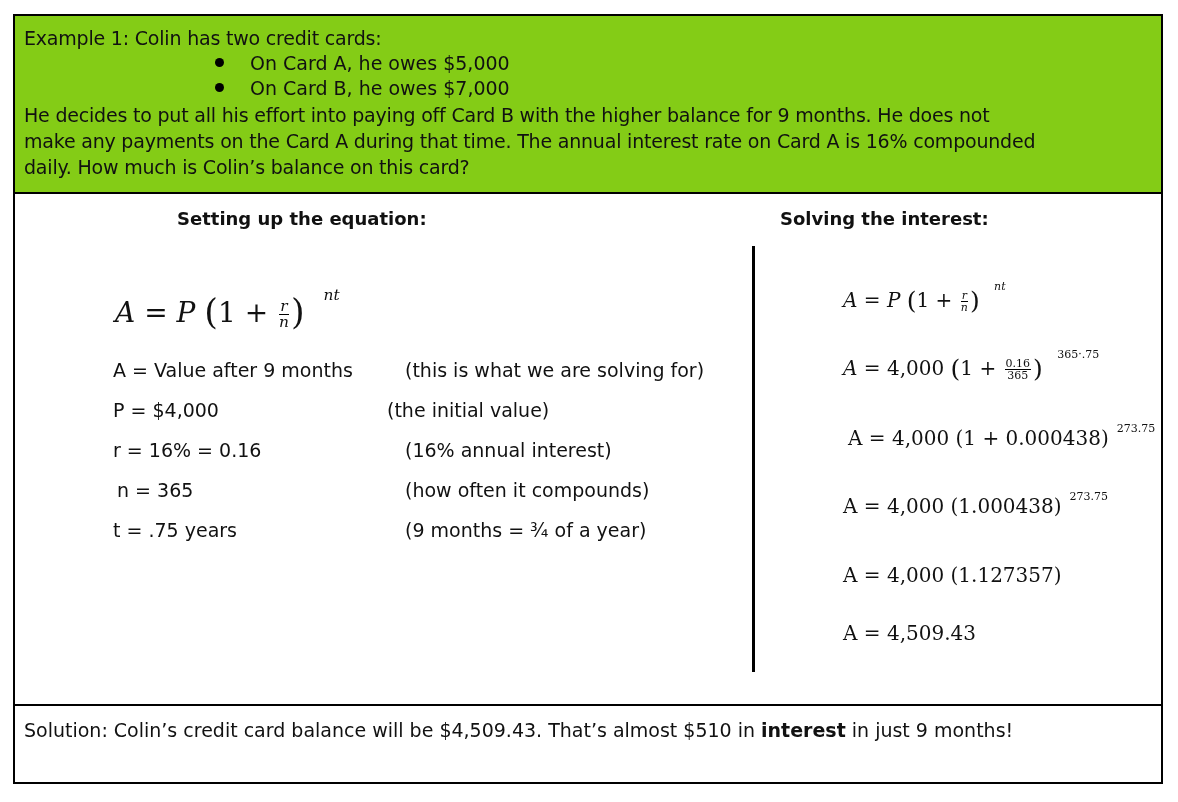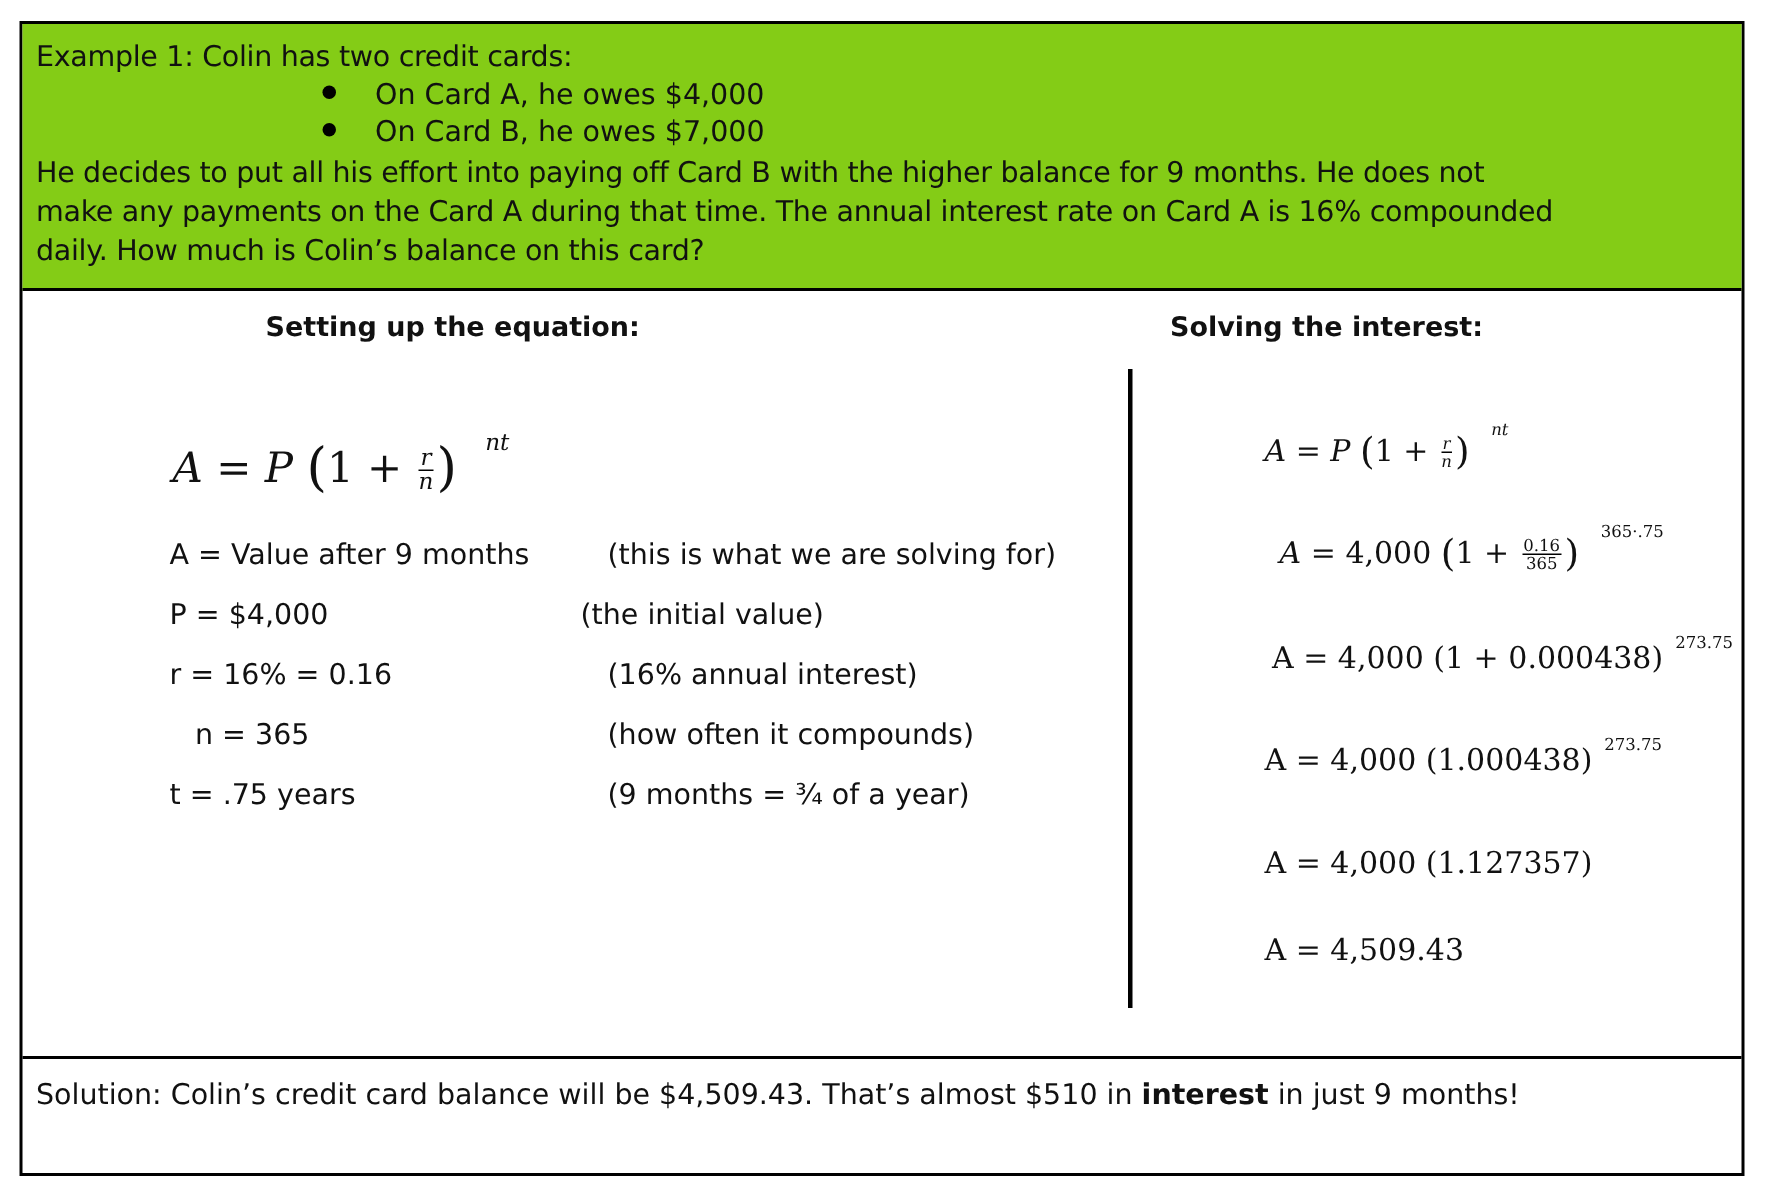--- a/index.html
+++ b/index.html
@@ -26,21 +26,21 @@
     .soltext b { font-weight: bold; }
   </style>
 </head>
 <body>
 
 <div class="frame">
 
   <div class="problem">
     <div class="ptext" style="top:10px;">Example 1: Colin has two credit cards:</div>
     <div class="bullet" style="top:35px;">
-      <span class="dot"></span><span>On Card A, he owes $4,000</span>
+      <span class="dot"></span><span>On Card A, he owes $5,000</span>
     </div>
     <div class="bullet" style="top:60px;">
       <span class="dot"></span><span>On Card B, he owes $7,000</span>
     </div>
     <div class="ptext" style="top:87px;">He decides to put all his effort into paying off Card B with the higher balance for 9 months.  He does not</div>
     <div class="ptext" style="top:113px;">make any payments on the Card A during that time.  The annual interest rate on Card A is 16% compounded</div>
     <div class="ptext" style="top:139px;">daily.  How much is Colin’s balance on this card?</div>
   </div>
 
   <div class="work">
@@ -57,32 +57,32 @@
       <span class="frac"><i class="num">r</i><i class="den">n</i></span><span class="paren">)</span>
       <i class="sup">nt</i>
     </div>
 
     <div class="var" style="left:98px; top:165px;">A = Value after 9 months</div>
     <div class="note" style="left:390px; top:165px;">(this is what we are solving for)</div>
     <div class="var" style="left:98px; top:205px;">P = $4,000</div>
     <div class="note" style="left:372px; top:205px;">(the initial value)</div>
     <div class="var" style="left:98px; top:245px;">r = 16% = 0.16</div>
     <div class="note" style="left:390px; top:245px;">(16% annual interest)</div>
-    <div class="var" style="left:115px; top:285px;">n = 365</div>
+    <div class="var" style="left:102px; top:285px;">n = 365</div>
     <div class="note" style="left:390px; top:285px;">(how often it compounds)</div>
     <div class="var" style="left:98px; top:325px;">t =  .75 years</div>
     <div class="note" style="left:390px; top:325px;">(9 months = ¾ of a year)</div>
 
     <div class="math" style="left:828px; top:92px; font-size:20px;">
       <i>A = P</i>
       <span class="paren">(</span><span>1 +</span>
       <span class="frac"><i class="num">r</i><i class="den">n</i></span><span class="paren">)</span>
       <i class="sup" style="margin-left:8px;">nt</i>
     </div>
-    <div class="math" style="left:828px; top:160px; font-size:20px;margin-left:10px;">
+    <div class="math" style="left:828px; top:160px; font-size:20px;">
       <i>A</i> = 4,000
       <span class="paren">(</span><span>1 +</span>
       <span class="frac"><span class="num">0.16</span><span class="den">365</span></span><span class="paren">)</span>
       <span class="sup" style="margin-left:8px;">365·.75</span>
     </div>
     <div class="math" style="left:833px; top:232px; font-size:20px;">
       <span>A = 4,000 (1 + 0.000438)</span><span class="sup" style="margin-left:8px; top:-4px;">273.75</span>
     </div>
     <div class="math" style="left:828px; top:300px; font-size:20px;">
       <span>A = 4,000 (1.000438)</span><span class="sup" style="margin-left:8px; top:-4px;">273.75</span>

